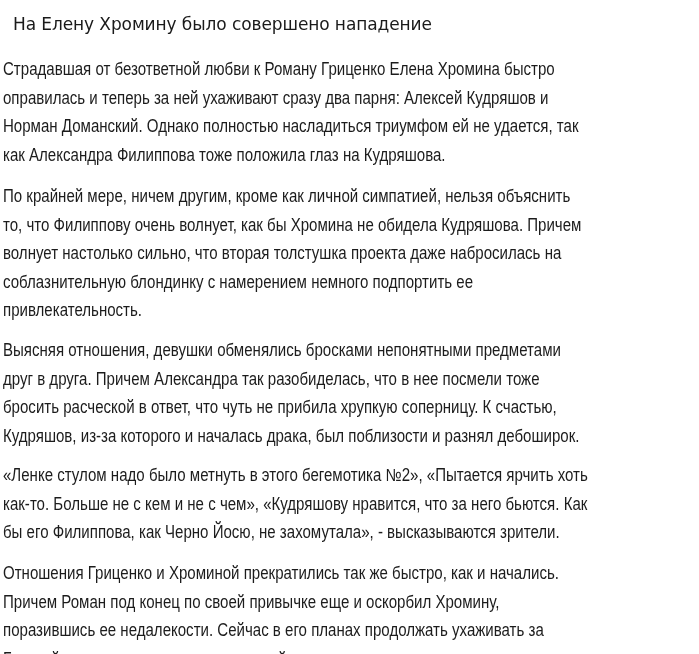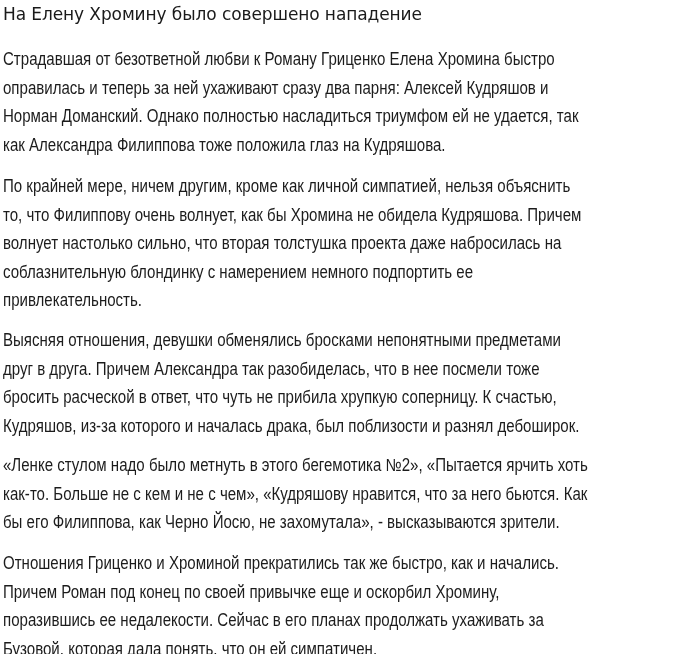--- a/index.html
+++ b/index.html
@@ -12,21 +12,21 @@
       height: 654px;
       overflow: hidden;
       color: #1c1c1c;
       font-family: "Liberation Sans", sans-serif;
     }
     .article {
       position: relative;
       padding: 0 0 0 3px;
     }
     .title {
-      margin: 0;
+      margin: 10px;
       padding-top: 2px;
       font-family: "DejaVu Sans", sans-serif;
       font-weight: normal;
       font-size: 17px;
       line-height: 24px;
       color: #1a1a1a;
       letter-spacing: -0.1px;
     }
     .para {
       margin: 0;

